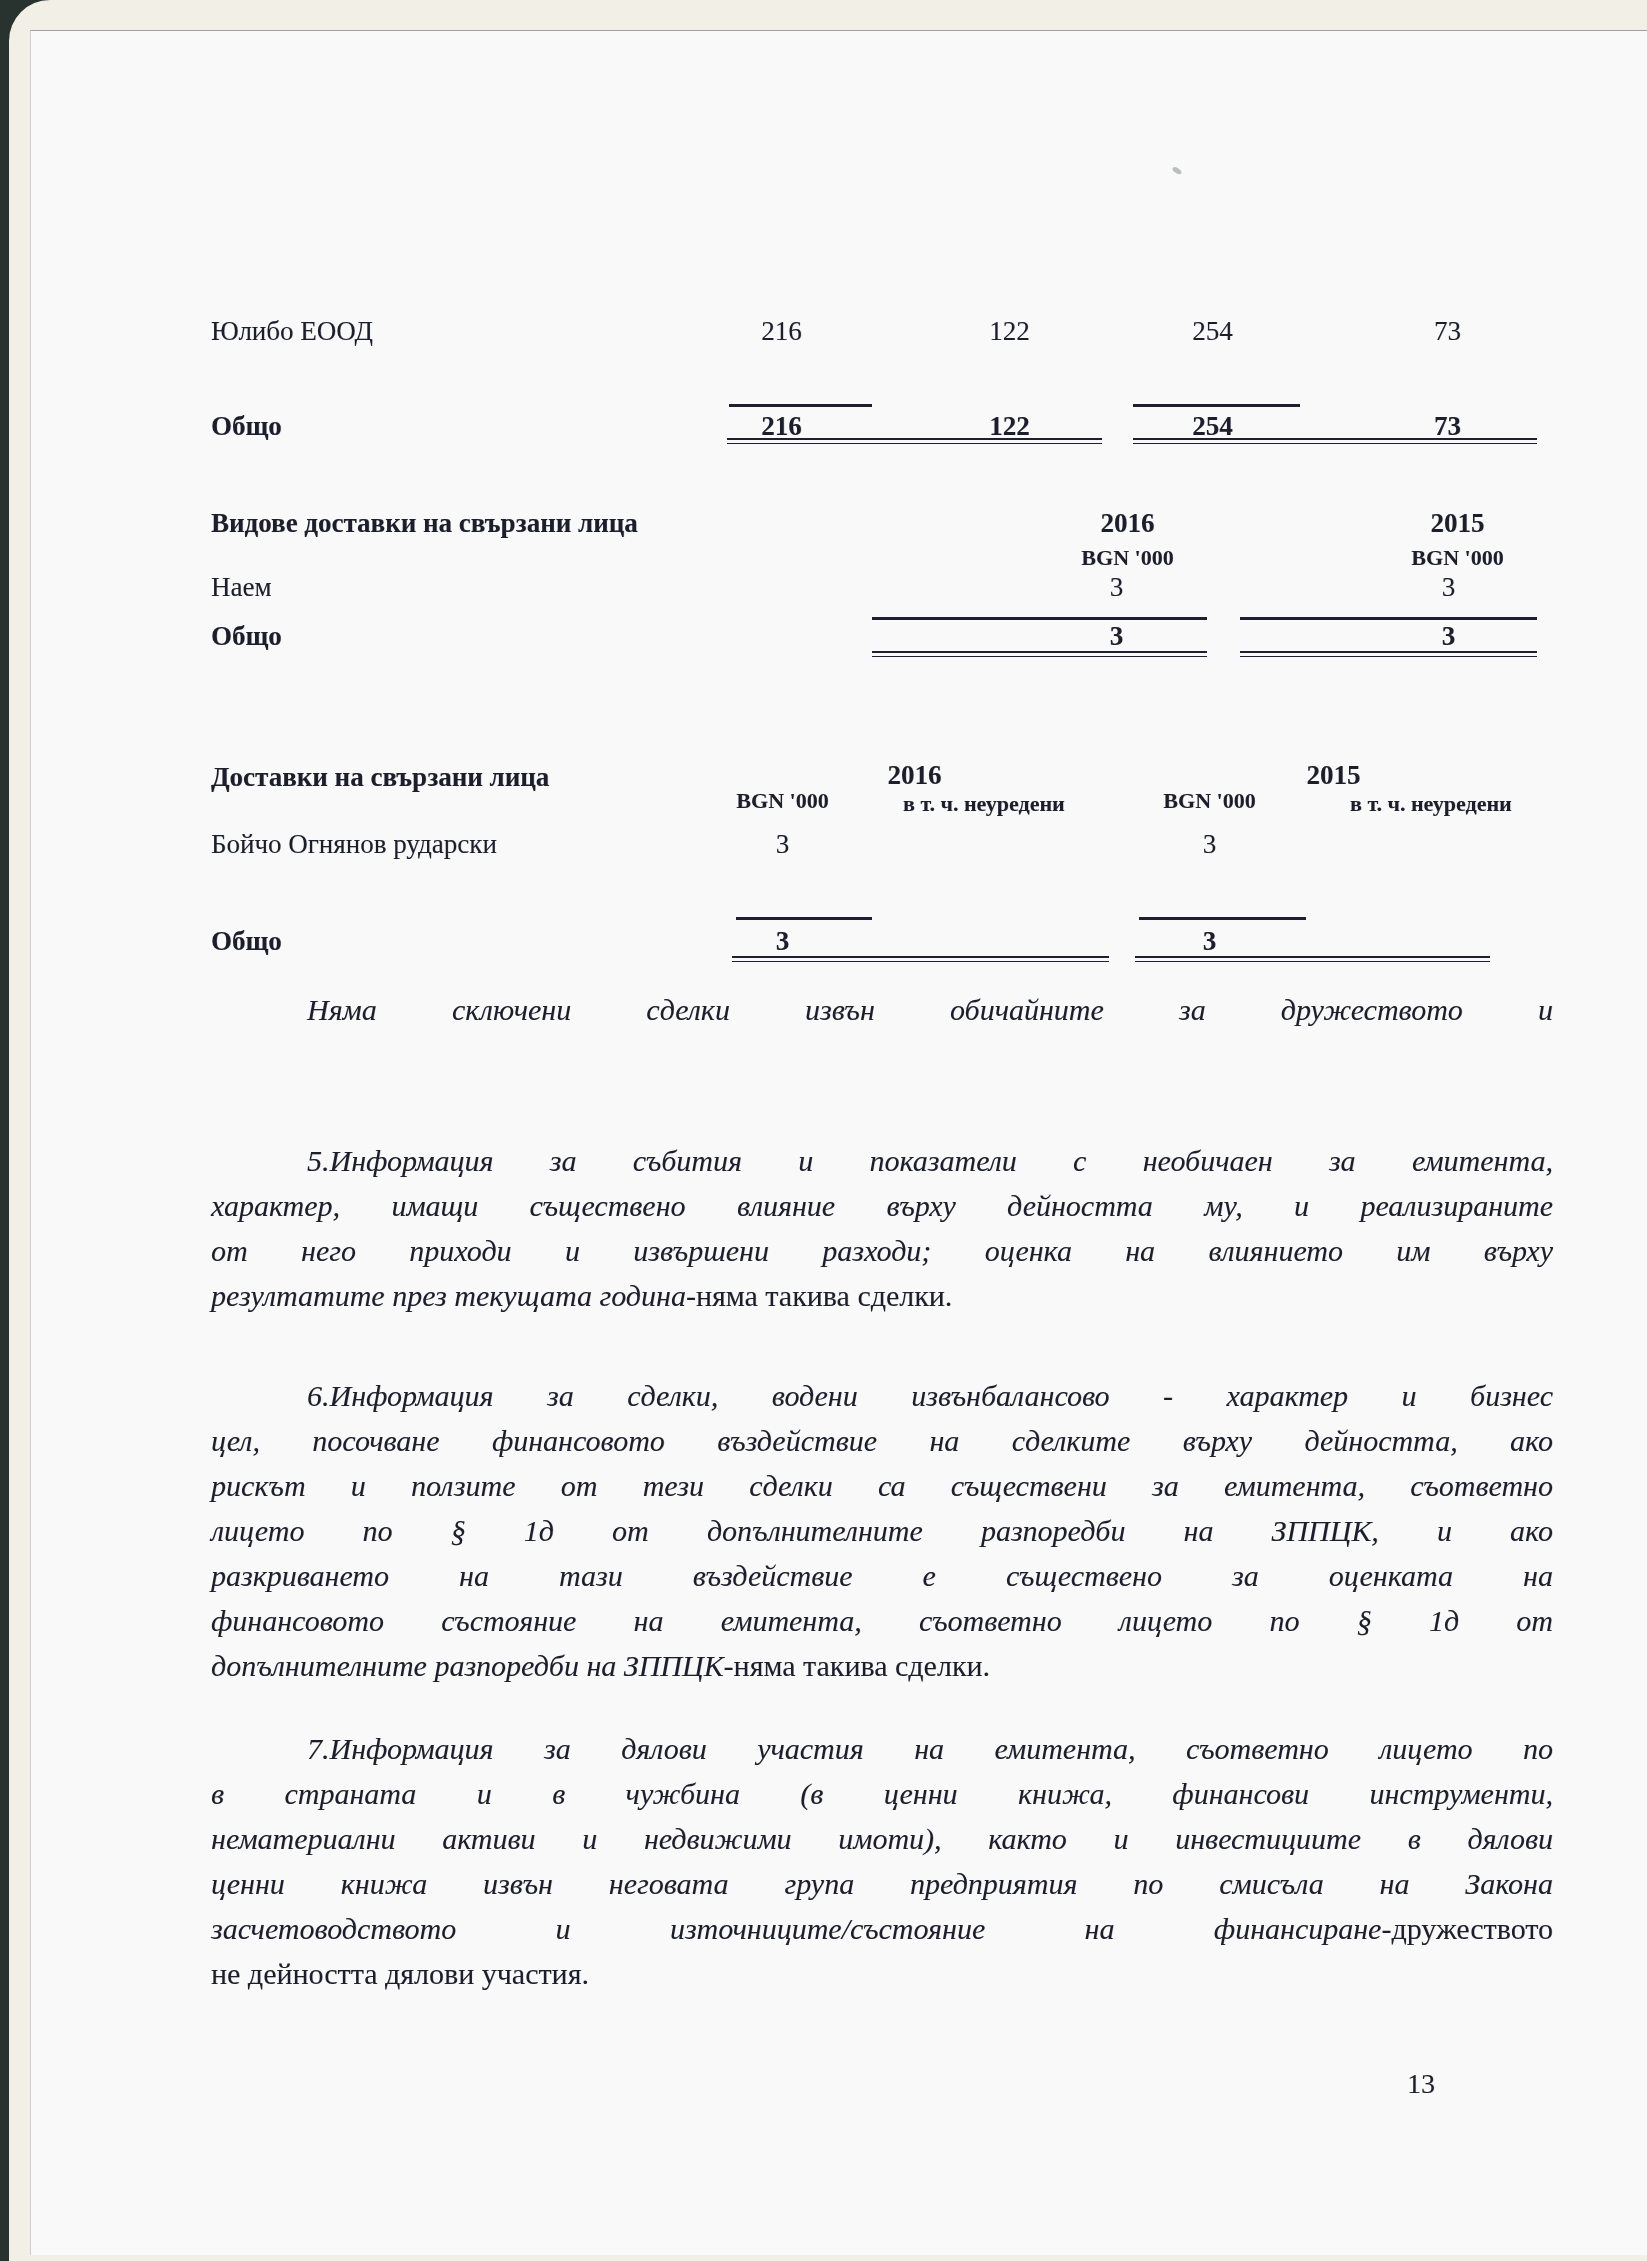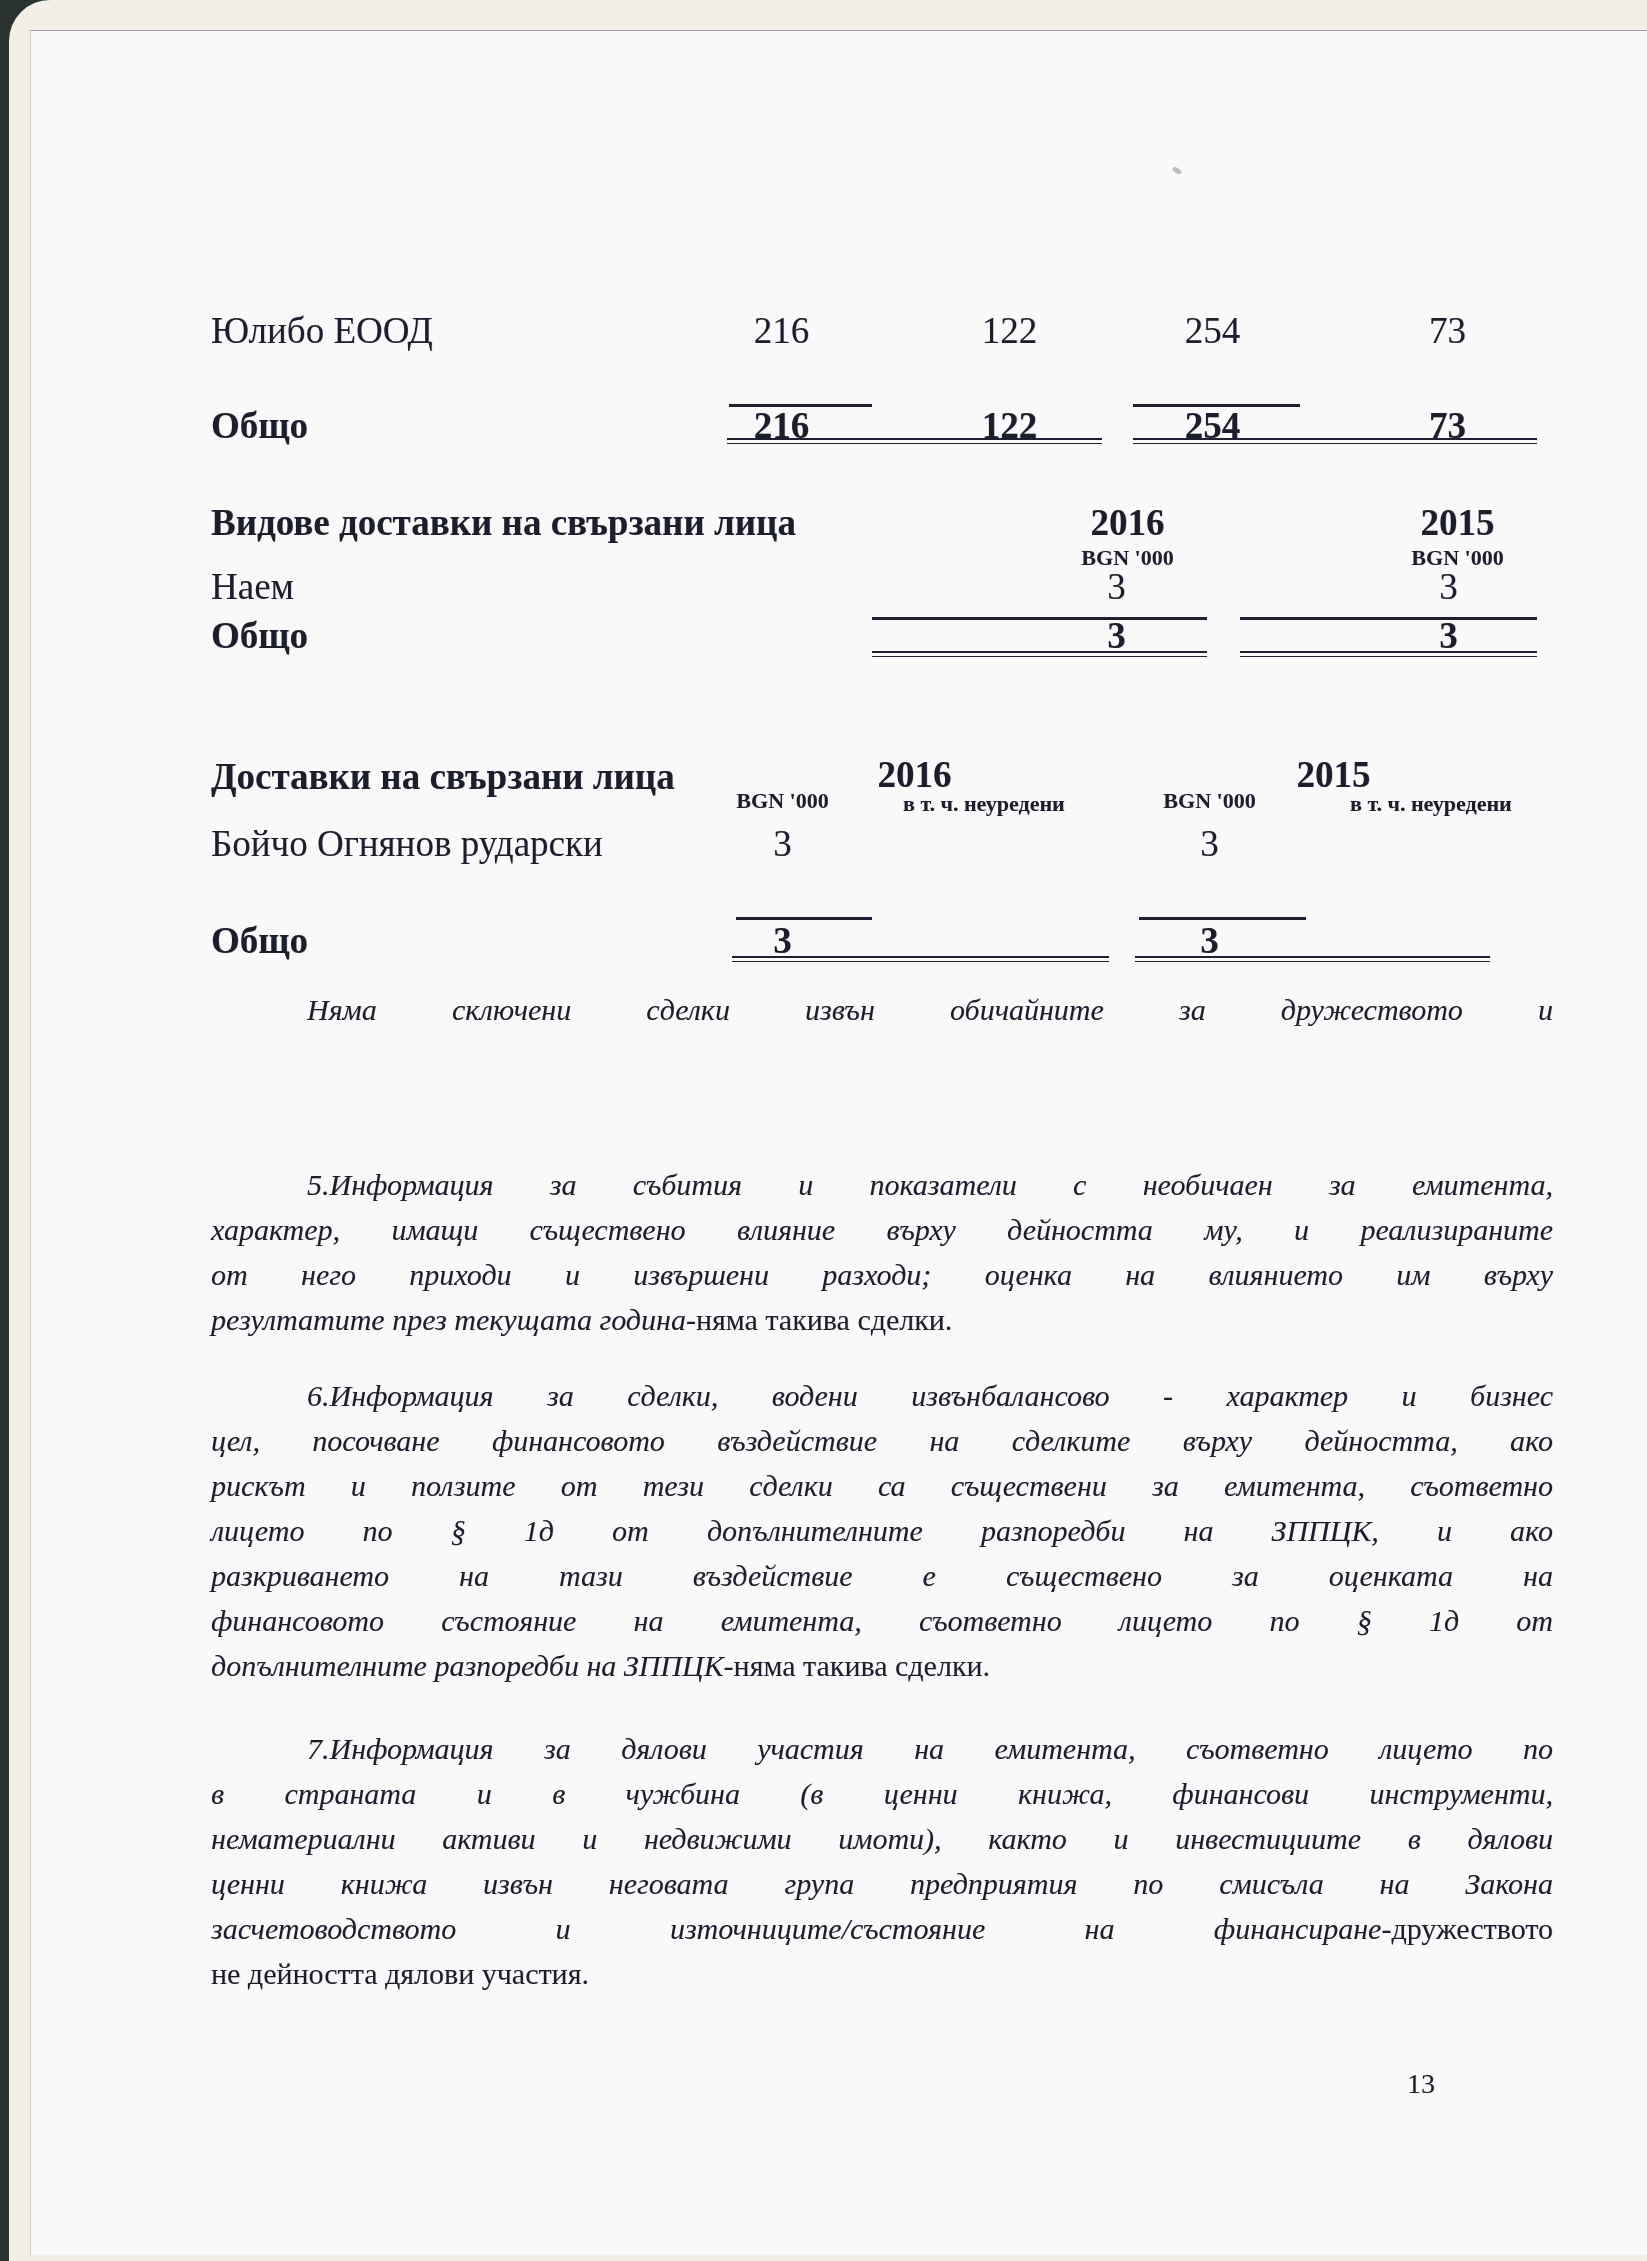--- a/index.html
+++ b/index.html
@@ -17,21 +17,21 @@
     position:absolute; left:30px; top:30px; right:0; bottom:5.8px;
     background:#f8f9f8;
     border-top:1.3px solid #9fa1a1; border-left:0.6px solid #cbcdcc;
   }
   .speck {
     position:absolute; left:1172px; top:168px; width:9.7px; height:5.2px;
     background:#a7abab; border-radius:50%; transform:rotate(32deg); opacity:.75;
   }
   .cell {
     position:absolute; white-space:nowrap;
-    font-size:37px; line-height:30px;
+    font-size:27px; line-height:30px;
     text-shadow:0.4px 0.4px 0 rgba(26,27,46,.28);
   }
   .num { text-align:center; width:155px; }
   .ctr { text-align:center; width:129px; }
   .b { font-weight:bold; }
   .small { font-size:22px; line-height:24.5px; }
   .rule {
     position:absolute; height:2.6px; background:#1e2031;
   }
   .rule2 {
@@ -121,21 +121,21 @@
   <div class="cell num b" style="left:705px;top:926px">3</div>
   <div class="cell num b" style="left:1132px;top:926px">3</div>
 
   <div class="rule2" style="left:732px;top:956px;width:377px"></div>
   <div class="rule2" style="left:1135px;top:956px;width:355px"></div>
 
   <div class="para" style="top:987px">
     <div class="pl ind">Няма сключени сделки извън обичайните за дружеството и</div>
   </div>
 
-  <div class="para it" style="top:1162px">
+  <div class="para it" style="top:1138px">
     <div class="pl ind">5.Информация за събития и показатели с необичаен за емитента,</div>
     <div class="pl">характер, имащи съществено влияние върху дейността му, и реализираните</div>
     <div class="pl">от него приходи и извършени разходи; оценка на влиянието им върху</div>
     <div class="pl last"><span>резултатите през текущата година-</span><span class="up">няма такива сделки.</span></div>
   </div>
 
   <div class="para it" style="top:1373px">
     <div class="pl ind">6.Информация за сделки, водени извънбалансово - характер и бизнес</div>
     <div class="pl">цел, посочване финансовото въздействие на сделките върху дейността, ако</div>
     <div class="pl">рискът и ползите от тези сделки са съществени за емитента, съответно</div>

